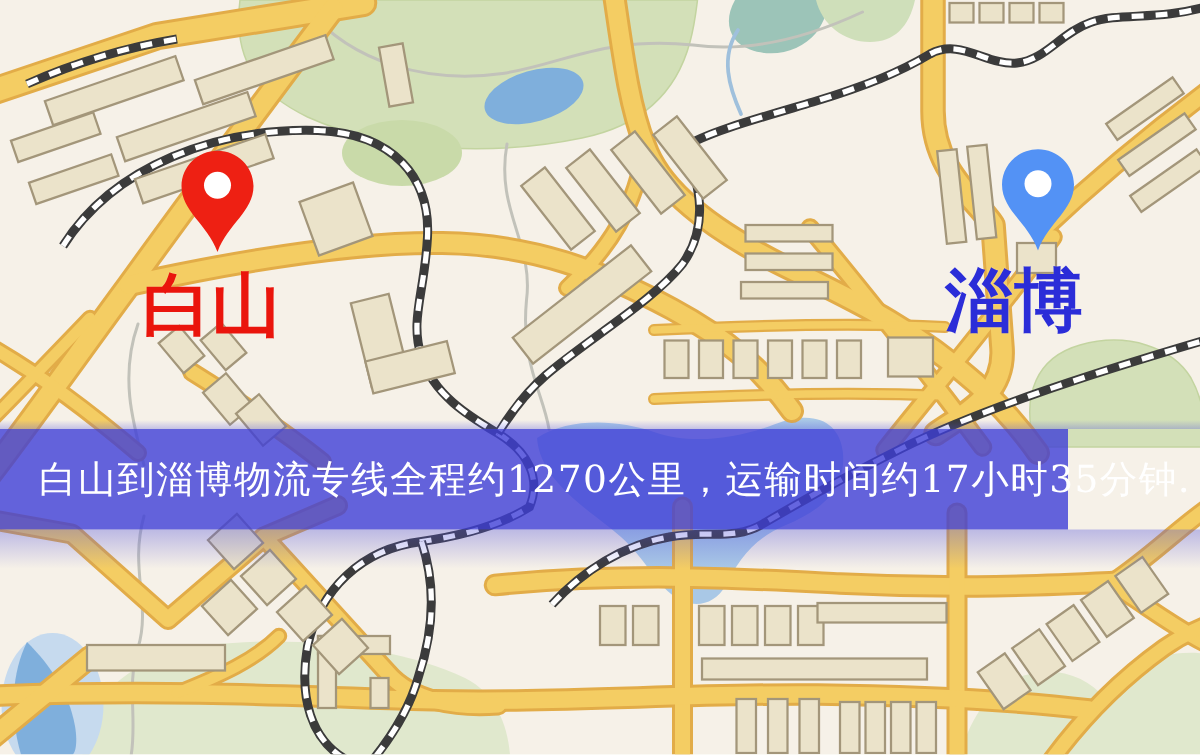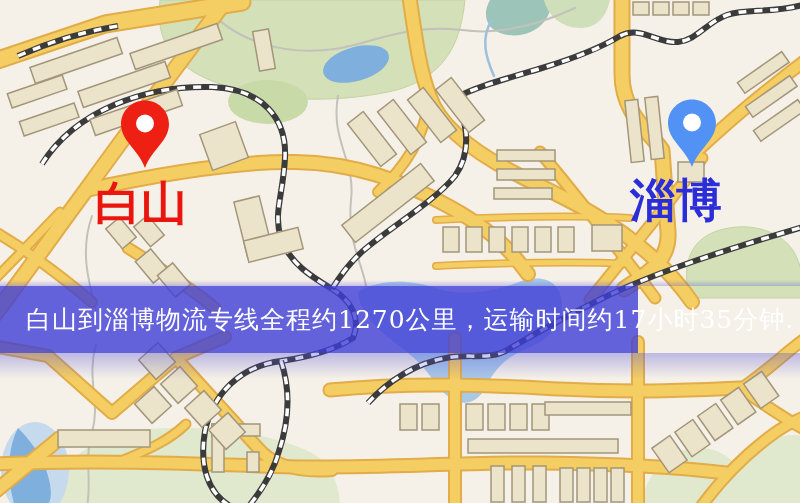--- a/index.html
+++ b/index.html
@@ -35,21 +35,21 @@
   }
   .origin-label{left:95px;top:180px;color:#ea150c;}
   .dest-label{left:630px;top:177px;color:#2b2dd8;}
 
   .pin{position:absolute;width:52px;height:70px;}
   .pin-origin{left:119px;top:99px;}
   .pin-dest{left:666px;top:98px;}
 
   
   .banner{
-    position:absolute;left:0;top:286px;width:638px;height:67px;
+    position:absolute;left:0;top:286px;width:712px;height:67px;
     background:rgba(62,62,215,0.80);
     display:flex;align-items:center;
     box-sizing:border-box;padding:0 0 0 26px;
   }
   .banner::after{
     content:"";position:absolute;left:0;top:67px;width:800px;height:26px;
     background:linear-gradient(to bottom,rgba(80,80,220,0.35),rgba(80,80,220,0));
     pointer-events:none;
   }
   .banner::before{

